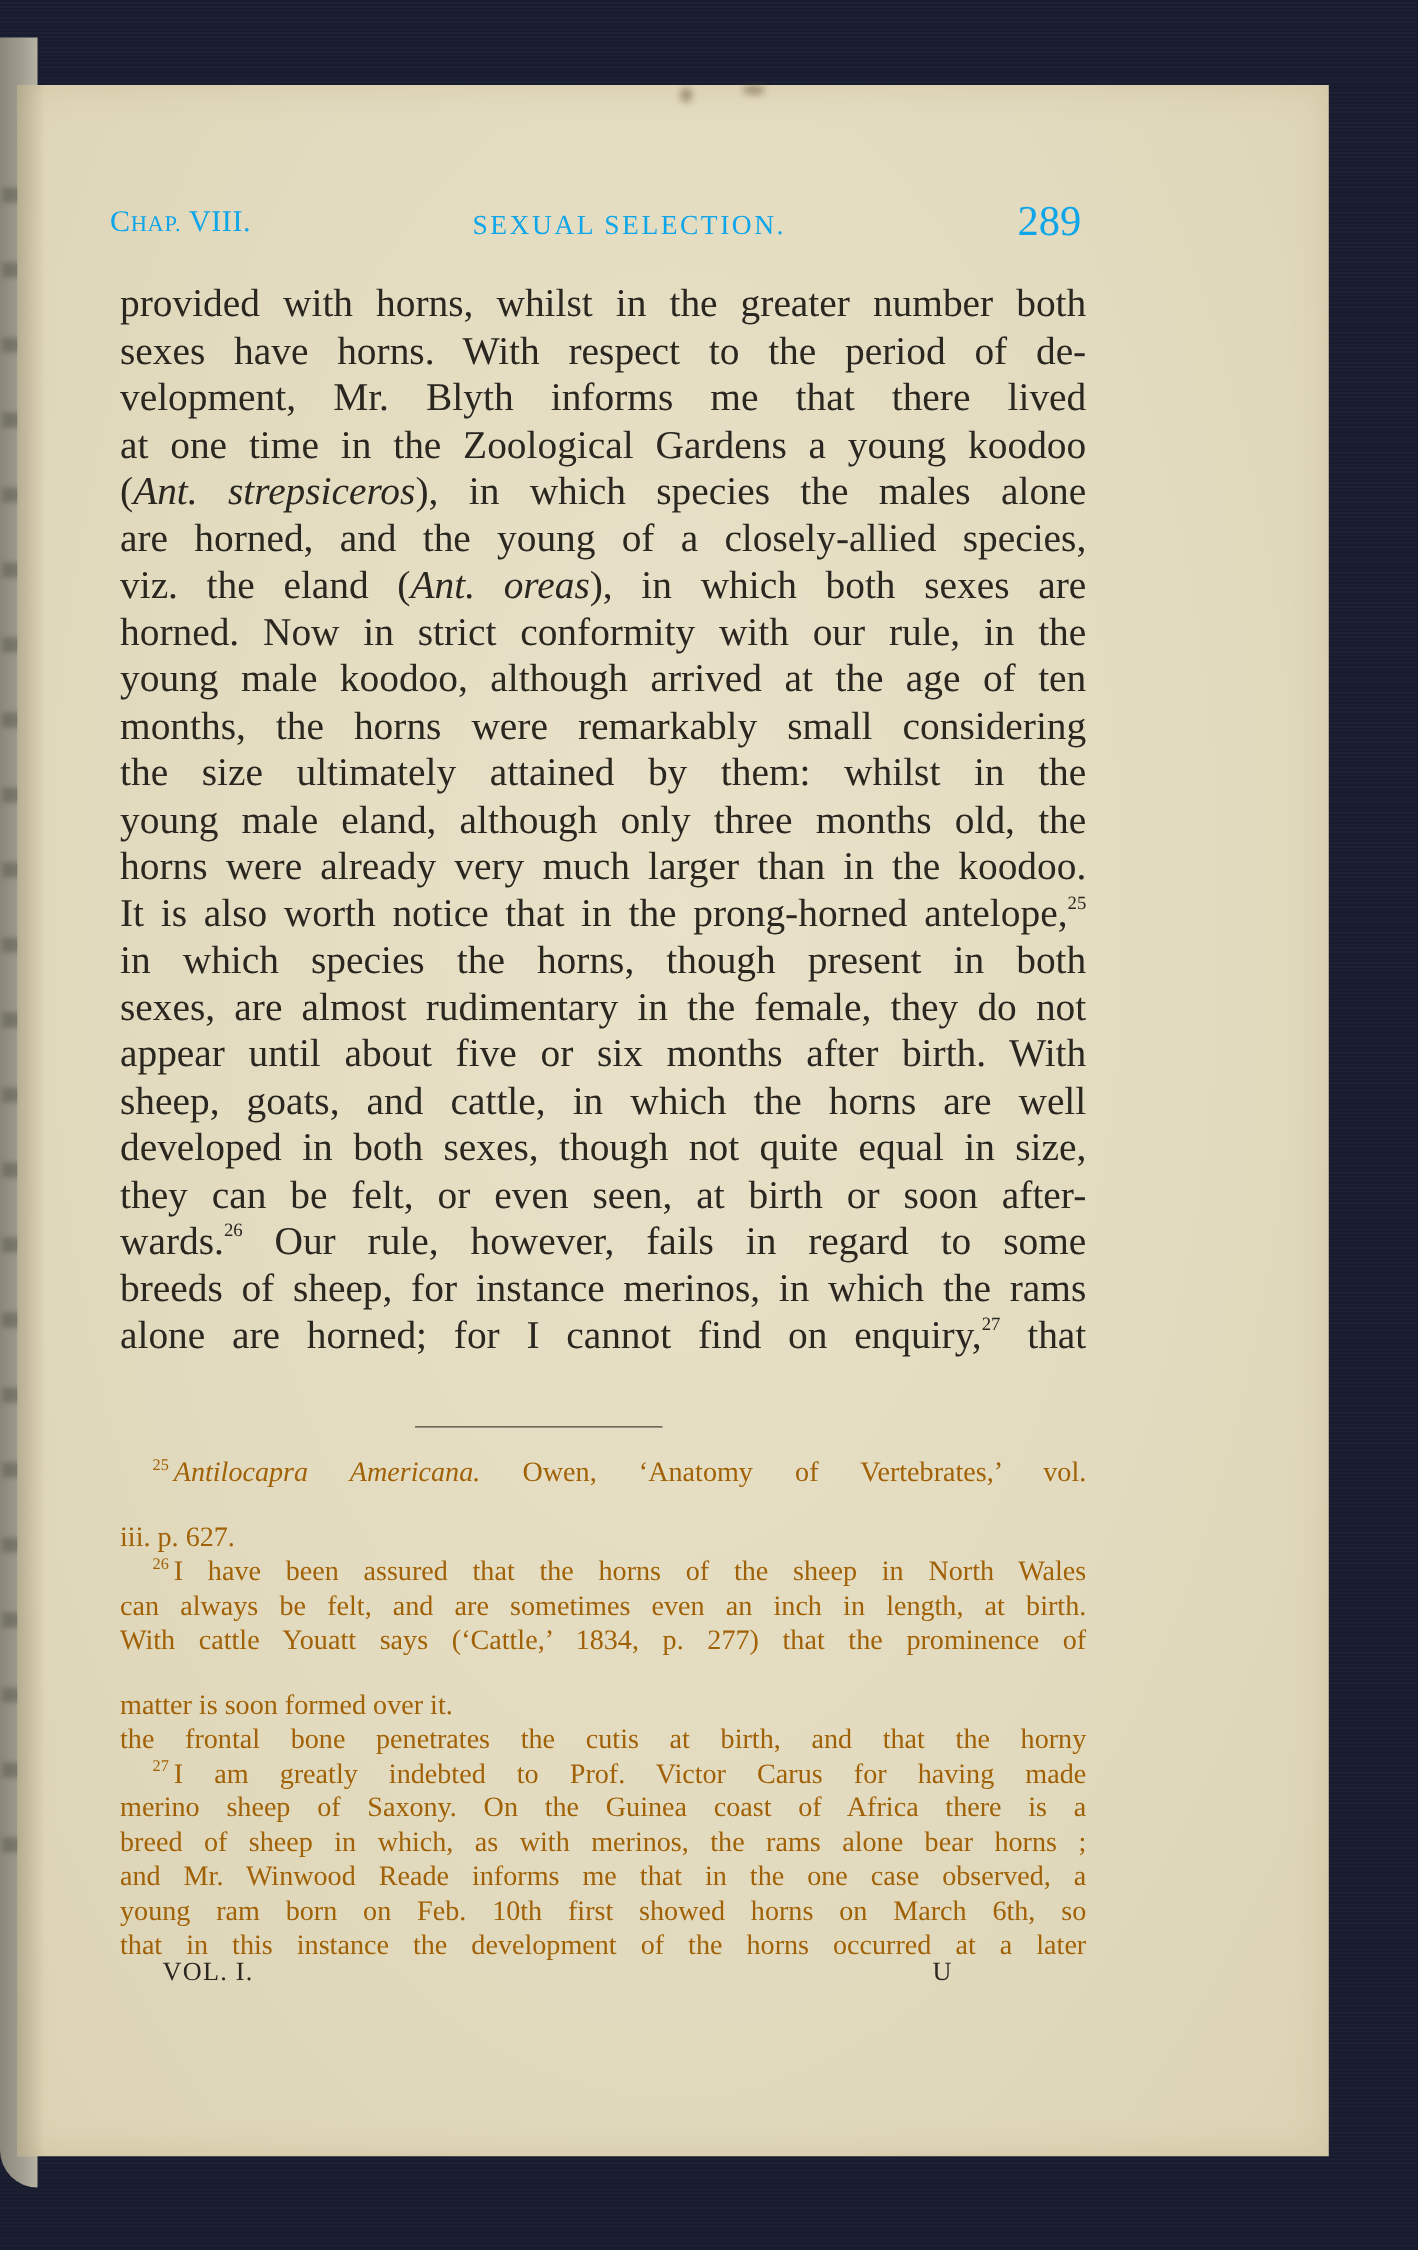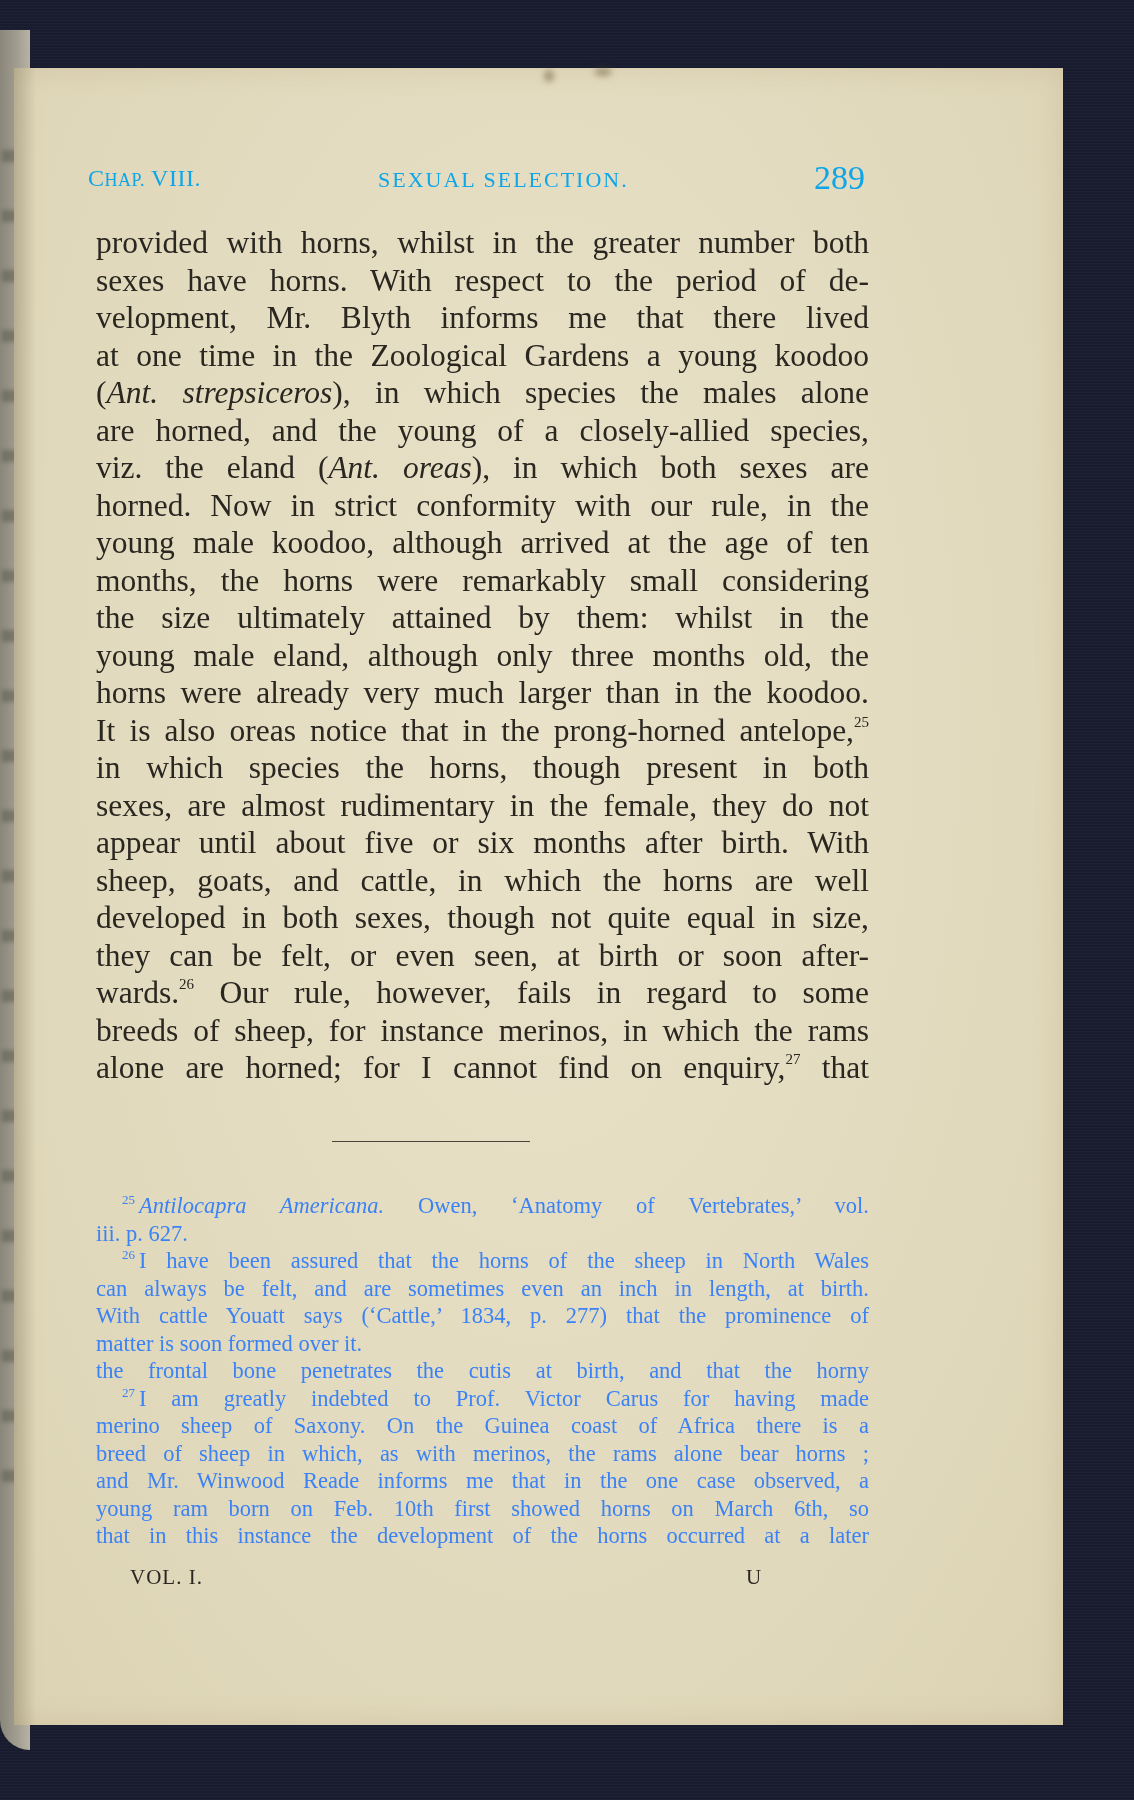--- a/index.html
+++ b/index.html
@@ -52,25 +52,25 @@
     }
     .line { display: block; white-space: nowrap; text-align: justify; text-align-last: justify; height: 37.5px; }
     sup.fn { font-size: 15px; vertical-align: 14px; line-height: 0; }
     i { font-style: italic; }
 
     .rule {
       position: absolute; left: 332px; top: 1141px; width: 198px; height: 0;
       border-top: 1.5px solid #4a443a;
     }
     .footnotes {
-      position: absolute; left: 96px; top: 1192px; width: 773px;
-      color: #3b82f6; font-size: 22.5px; line-height: 27.5px;
+      position: absolute; left: 96px; top: 1164px; width: 773px;
+      color: #a16207; font-size: 22.5px; line-height: 27.5px;
     }
     .fn-line { display: block; white-space: nowrap; text-align: justify; text-align-last: justify; height: 27.5px; }
-    .fn-line.short { text-align-last: left; }
+    .fn-line.short { text-align-last: left; margin-top: 24px; }
     .indent { padding-left: 26px; }
     .fn-num { font-size: 13px; vertical-align: 9px; line-height: 0; margin-right: 4px; }
 
     .signature {
       position: absolute; top: 1565px; left: 130px; width: 650px;
       color: #2a2620; font-size: 21px; letter-spacing: 1px;
     }
     .sig-vol { position: absolute; left: 0; top: 0; }
     .sig-mark { position: absolute; left: 616px; top: 0; }
   </style>
@@ -122,21 +122,21 @@
     <span class="line"><span>at one time in the Zoological Gardens a young koodoo</span></span>
     <span class="line"><span>(</span><i>Ant. strepsiceros</i><span>), in which species the males alone</span></span>
     <span class="line"><span>are horned, and the young of a closely-allied species,</span></span>
     <span class="line"><span>viz. the eland (</span><i>Ant. oreas</i><span>), in which both sexes are</span></span>
     <span class="line"><span>horned.  Now in strict conformity with our rule, in the</span></span>
     <span class="line"><span>young male koodoo, although arrived at the age of ten</span></span>
     <span class="line"><span>months, the horns were remarkably small considering</span></span>
     <span class="line"><span>the size ultimately attained by them: whilst in the</span></span>
     <span class="line"><span>young male eland, although only three months old, the</span></span>
     <span class="line"><span>horns were already very much larger than in the koodoo.</span></span>
-    <span class="line"><span>It is also oreas notice that in the prong-horned antelope,</span><sup class="fn">25</sup></span>
+    <span class="line"><span>It is also worth notice that in the prong-horned antelope,</span><sup class="fn">25</sup></span>
     <span class="line"><span>in which species the horns, though present in both</span></span>
     <span class="line"><span>sexes, are almost rudimentary in the female, they do not</span></span>
     <span class="line"><span>appear until about five or six months after birth.  With</span></span>
     <span class="line"><span>sheep, goats, and cattle, in which the horns are well</span></span>
     <span class="line"><span>developed in both sexes, though not quite equal in size,</span></span>
     <span class="line"><span>they can be felt, or even seen, at birth or soon after-</span></span>
     <span class="line"><span>wards.</span><sup class="fn">26</sup><span>  Our rule, however, fails in regard to some</span></span>
     <span class="line"><span>breeds of sheep, for instance merinos, in which the rams</span></span>
     <span class="line"><span>alone are horned; for I cannot find on enquiry,</span><sup class="fn">27</sup><span> that</span></span>
   </div>

